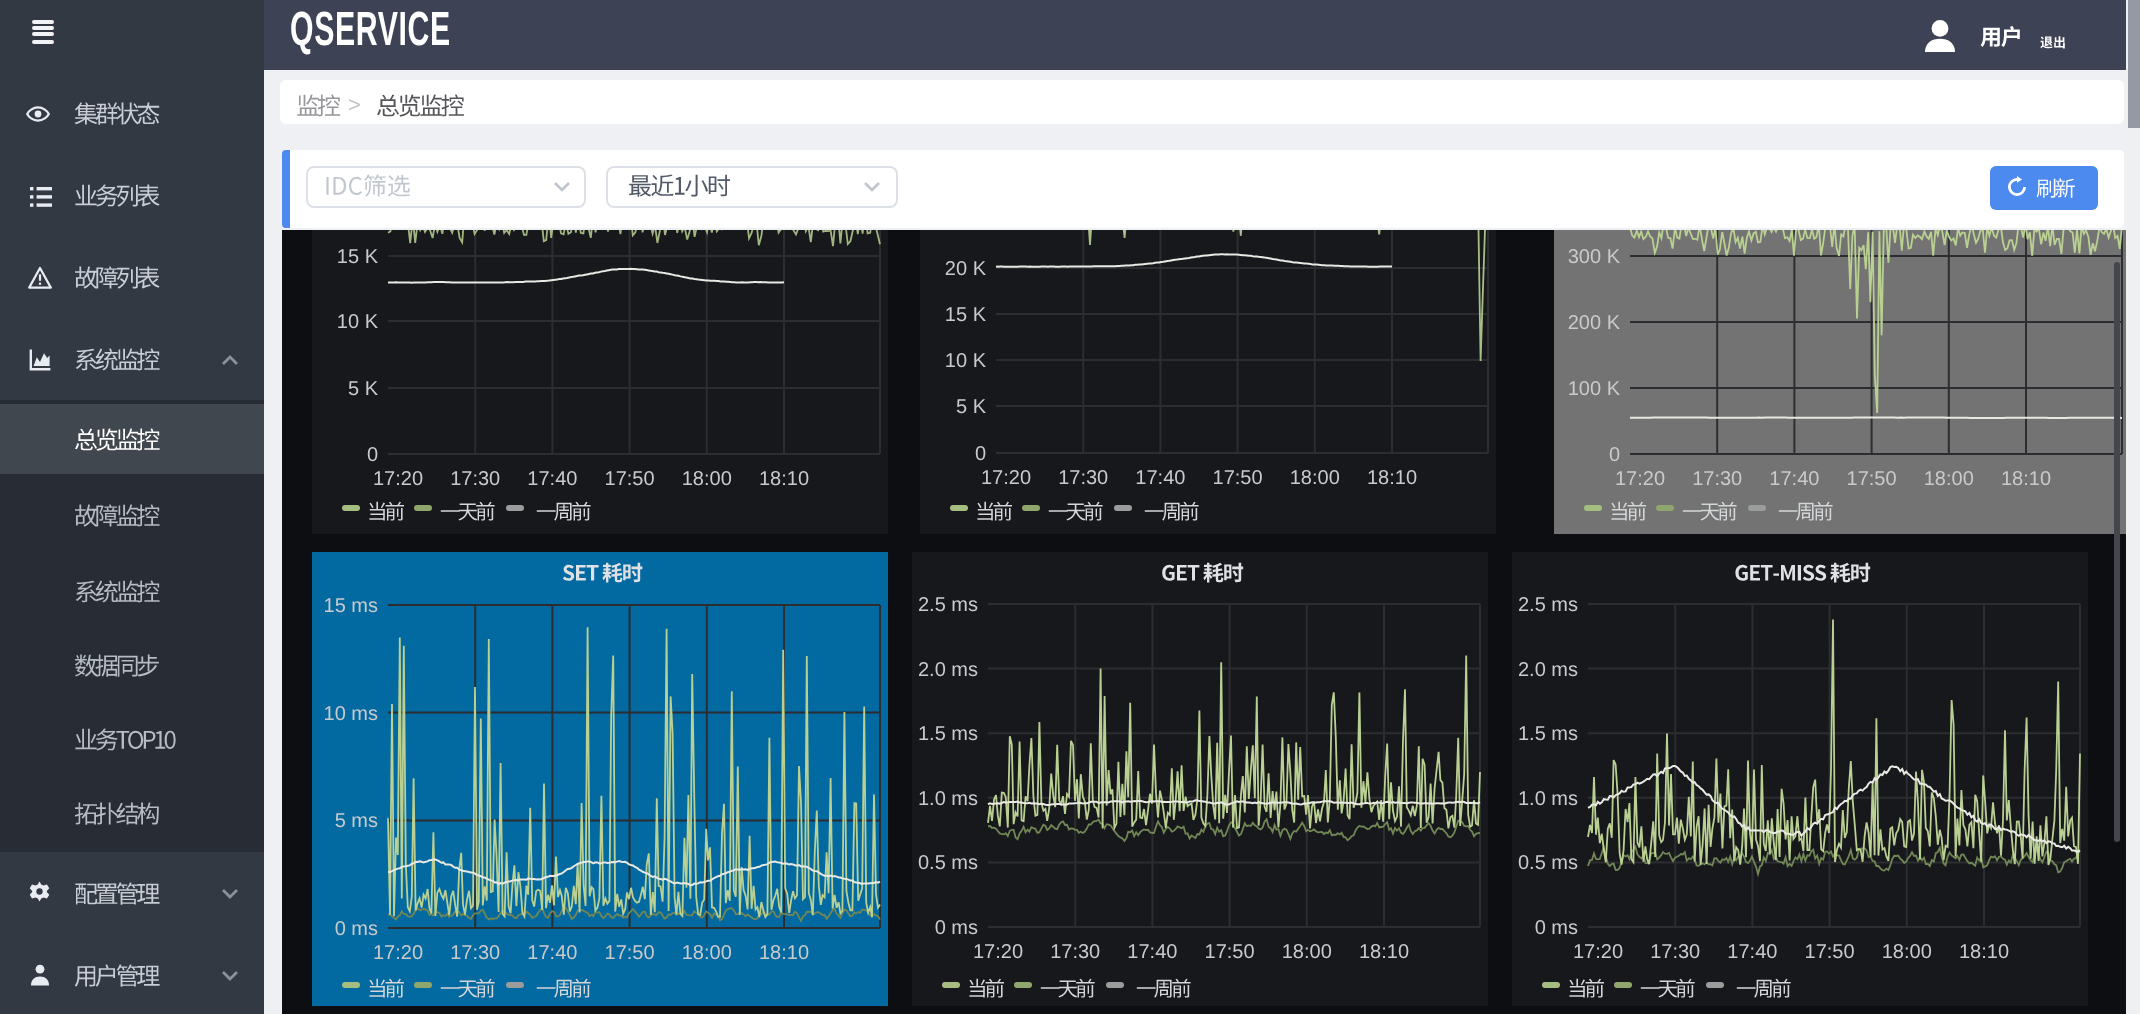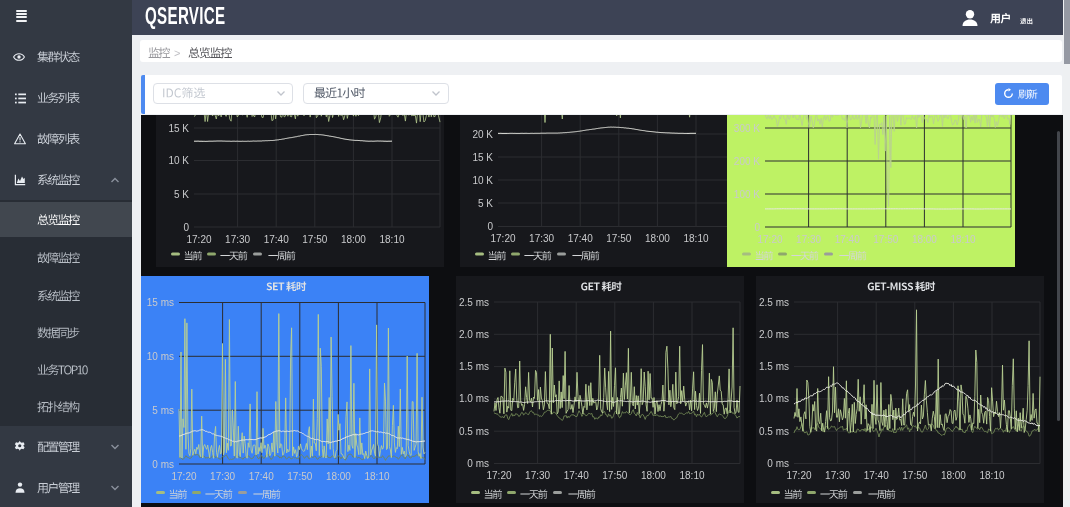--- a/index.html
+++ b/index.html
@@ -190,21 +190,21 @@
         <text x="81.6" y="202.0" font-family="Liberation Sans" font-size="10" fill="#c9cacc" text-anchor="middle">17:30</text>
         <text x="120.2" y="202.0" font-family="Liberation Sans" font-size="10" fill="#c9cacc" text-anchor="middle">17:40</text>
         <text x="158.8" y="202.0" font-family="Liberation Sans" font-size="10" fill="#c9cacc" text-anchor="middle">17:50</text>
         <text x="197.4" y="202.0" font-family="Liberation Sans" font-size="10" fill="#c9cacc" text-anchor="middle">18:00</text>
         <text x="236.0" y="202.0" font-family="Liberation Sans" font-size="10" fill="#c9cacc" text-anchor="middle">18:10</text>
         <path d="M38.0 68.1 L39.2 66.5 L40.5 66.4 L41.7 63.6 L42.9 60.2 L44.2 64.4 L45.4 61.5 L46.7 65.4 L47.9 62.0 L49.1 64.1 L50.4 61.0 L51.6 65.3 L52.8 62.2 L54.1 59.7 L55.3 65.8 L56.5 65.9 L57.8 66.9 L59.0 59.8 L60.3 61.4 L61.5 65.9 L62.7 68.6 L64.0 64.4 L65.2 62.7 L66.4 67.8 L67.7 64.8 L68.9 65.3 L70.1 60.3 L71.4 67.0 L72.6 61.3 L73.8 66.1 L75.1 63.4 L76.3 68.4 L77.6 67.1 L78.8 60.8 L80.0 61.2 L81.3 67.7 L82.5 67.2 L83.7 62.5 L85.0 82.5 L86.2 63.8 L87.4 67.8 L88.7 60.3 L89.9 63.2 L91.2 61.9 L92.4 61.6 L93.6 59.8 L94.9 66.8 L96.1 66.3 L97.3 66.3 L98.6 61.8 L99.8 67.2 L101.0 67.4 L102.3 79.0 L103.5 65.1 L104.8 61.0 L106.0 67.2 L107.2 66.3 L108.5 63.6 L109.7 66.6 L110.9 67.7 L112.2 62.4 L113.4 68.5 L114.6 62.1 L115.9 65.4 L117.1 62.8 L118.4 66.8 L119.6 65.0 L120.8 65.4 L122.1 63.1 L123.3 65.0 L124.5 68.0 L125.8 66.0 L127.0 60.0 L128.2 63.6 L129.5 63.8 L130.7 62.2 L131.9 67.4 L133.2 60.7 L134.4 61.7 L135.7 59.7 L136.9 59.9 L138.1 62.3 L139.4 62.5 L140.6 61.2 L141.8 63.6 L143.1 63.8 L144.3 63.9 L145.5 64.6 L146.8 68.4 L148.0 67.5 L149.3 66.3 L150.5 62.5 L151.7 68.0 L153.0 60.7 L154.2 65.8 L155.4 66.1 L156.7 75.8 L157.9 65.9 L159.1 64.2 L160.4 77.9 L161.6 63.5 L162.9 65.8 L164.1 67.1 L165.3 65.1 L166.6 60.6 L167.8 60.7 L169.0 59.7 L170.3 60.4 L171.5 63.2 L172.7 63.0 L174.0 66.5 L175.2 62.0 L176.5 60.8 L177.7 68.5 L178.9 61.4 L180.2 66.5 L181.4 68.7 L182.6 67.4 L183.9 63.0 L185.1 67.6 L186.3 66.6 L187.6 64.7 L188.8 68.7 L190.1 63.9 L191.3 61.5 L192.5 63.8 L193.8 62.8 L195.0 67.2 L196.2 65.8 L197.5 68.5 L198.7 65.2 L199.9 73.7 L201.2 66.0 L202.4 62.5 L203.6 67.1 L204.9 66.4 L206.1 61.8 L207.4 59.8 L208.6 67.9 L209.8 64.7 L211.1 65.9 L212.3 64.2 L213.5 64.3 L214.8 60.1 L216.0 60.3 L217.2 61.6 L218.5 63.2 L219.7 64.1 L221.0 63.4 L222.2 65.1 L223.4 66.5 L224.7 62.4 L225.9 66.4 L227.1 63.6 L228.4 67.5 L229.6 77.2 L230.8 66.2 L232.1 64.2 L233.3 64.4 L234.6 66.8 L235.8 61.2 L237.0 65.5 L238.3 60.0 L239.5 67.1 L240.7 65.2 L242.0 63.5 L243.2 68.7 L244.4 66.1 L245.7 65.9 L246.9 68.5 L248.2 63.3 L249.4 62.7 L250.6 59.7 L251.9 68.3 L253.1 66.5 L254.3 68.4 L255.6 59.9 L256.8 65.3 L258.0 61.5 L259.3 63.9 L260.5 67.7 L261.7 68.2 L263.0 62.0 L264.2 62.4 L265.5 65.2 L266.7 66.3 L267.9 66.3 L269.2 66.8 L270.4 64.2 L271.6 65.2 L272.9 73.9 L274.1 62.4 L275.3 62.7 L276.6 60.3 L277.8 61.5 L279.1 65.2 L280.3 140.5 L281.5 103.7 L282.8 66.1 L284.0 63.1" fill="none" stroke="#b9d092" stroke-width="0.9" stroke-opacity="0.90"></path>
         <path d="M38.0 93.3 L39.0 93.4 L40.0 93.3 L41.0 93.3 L42.0 93.4 L43.0 93.4 L44.0 93.4 L45.0 93.4 L46.0 93.4 L47.0 93.4 L47.9 93.4 L48.9 93.4 L49.9 93.3 L50.9 93.3 L51.9 93.3 L52.9 93.3 L53.9 93.4 L54.9 93.3 L55.9 93.4 L56.9 93.4 L57.9 93.4 L58.9 93.4 L59.9 93.4 L60.9 93.3 L61.9 93.3 L62.9 93.3 L63.9 93.4 L64.9 93.3 L65.9 93.3 L66.9 93.3 L67.8 93.4 L68.8 93.4 L69.8 93.4 L70.8 93.3 L71.8 93.3 L72.8 93.3 L73.8 93.4 L74.8 93.3 L75.8 93.3 L76.8 93.3 L77.8 93.3 L78.8 93.3 L79.8 93.3 L80.8 93.2 L81.8 93.2 L82.8 93.2 L83.8 93.2 L84.8 93.2 L85.8 93.2 L86.8 93.1 L87.7 93.1 L88.7 93.1 L89.7 93.1 L90.7 93.1 L91.7 93.1 L92.7 93.1 L93.7 93.1 L94.7 93.1 L95.7 93.1 L96.7 93.1 L97.7 93.1 L98.7 93.0 L99.7 93.0 L100.7 92.9 L101.7 92.9 L102.7 92.8 L103.7 92.7 L104.7 92.7 L105.7 92.6 L106.7 92.6 L107.6 92.4 L108.6 92.4 L109.6 92.3 L110.6 92.2 L111.6 92.1 L112.6 92.0 L113.6 91.9 L114.6 91.8 L115.6 91.7 L116.6 91.6 L117.6 91.4 L118.6 91.3 L119.6 91.2 L120.6 91.0 L121.6 90.9 L122.6 90.7 L123.6 90.5 L124.6 90.4 L125.6 90.2 L126.6 90.0 L127.5 89.9 L128.5 89.8 L129.5 89.6 L130.5 89.5 L131.5 89.4 L132.5 89.2 L133.5 89.1 L134.5 89.0 L135.5 88.8 L136.5 88.6 L137.5 88.5 L138.5 88.3 L139.5 88.2 L140.5 88.0 L141.5 87.9 L142.5 87.8 L143.5 87.7 L144.5 87.6 L145.5 87.5 L146.5 87.4 L147.4 87.3 L148.4 87.2 L149.4 87.2 L150.4 87.1 L151.4 87.1 L152.4 87.2 L153.4 87.1 L154.4 87.2 L155.4 87.2 L156.4 87.3 L157.4 87.3 L158.4 87.3 L159.4 87.4 L160.4 87.5 L161.4 87.6 L162.4 87.6 L163.4 87.7 L164.4 87.9 L165.4 87.9 L166.4 88.1 L167.3 88.2 L168.3 88.2 L169.3 88.4 L170.3 88.5 L171.3 88.6 L172.3 88.8 L173.3 88.9 L174.3 89.1 L175.3 89.3 L176.3 89.5 L177.3 89.6 L178.3 89.8 L179.3 90.0 L180.3 90.2 L181.3 90.3 L182.3 90.5 L183.3 90.6 L184.3 90.7 L185.3 90.9 L186.3 91.1 L187.2 91.2 L188.2 91.3 L189.2 91.4 L190.2 91.5 L191.2 91.6 L192.2 91.7 L193.2 91.8 L194.2 91.9 L195.2 92.0 L196.2 92.2 L197.2 92.2 L198.2 92.3 L199.2 92.4 L200.2 92.5 L201.2 92.6 L202.2 92.6 L203.2 92.7 L204.2 92.7 L205.2 92.8 L206.2 92.8 L207.1 92.9 L208.1 92.9 L209.1 92.9 L210.1 93.0 L211.1 93.0 L212.1 93.1 L213.1 93.1 L214.1 93.1 L215.1 93.2 L216.1 93.2 L217.1 93.2 L218.1 93.3 L219.1 93.3 L220.1 93.3 L221.1 93.3 L222.1 93.3 L223.1 93.3 L224.1 93.4 L225.1 93.4 L226.1 93.4 L227.0 93.4 L228.0 93.4 L229.0 93.4 L230.0 93.3 L231.0 93.3 L232.0 93.3 L233.0 93.3 L234.0 93.3 L235.0 93.3 L236.0 93.3" fill="none" stroke="#e8e9e2" stroke-width="1.0"></path>
         <use href="#leg" x="15" y="212.5"></use>
       </svg>
     </div>
-    <div style="position:absolute;left:586px;top:-75.0px;width:288px;height:227px;background:#bef264">
+    <div style="position:absolute;left:636px;top:-75.0px;width:288px;height:227px;background:#737373">
       <svg width="288" height="227" style="position:absolute;left:0;top:0">
         <line x1="38.0" y1="88.0" x2="284.0" y2="88.0" stroke="#2c2d31" stroke-width="1"></line>
         <line x1="38.0" y1="121.0" x2="284.0" y2="121.0" stroke="#2c2d31" stroke-width="1"></line>
         <line x1="38.0" y1="154.0" x2="284.0" y2="154.0" stroke="#2c2d31" stroke-width="1"></line>
         <line x1="38.0" y1="187.0" x2="284.0" y2="187.0" stroke="#2c2d31" stroke-width="1"></line>
         <line x1="81.6" y1="55.0" x2="81.6" y2="187.0" stroke="#2c2d31" stroke-width="1"></line>
         <line x1="120.2" y1="55.0" x2="120.2" y2="187.0" stroke="#2c2d31" stroke-width="1"></line>
         <line x1="158.8" y1="55.0" x2="158.8" y2="187.0" stroke="#2c2d31" stroke-width="1"></line>
         <line x1="197.4" y1="55.0" x2="197.4" y2="187.0" stroke="#2c2d31" stroke-width="1"></line>
         <line x1="236.0" y1="55.0" x2="236.0" y2="187.0" stroke="#2c2d31" stroke-width="1"></line>
@@ -217,21 +217,21 @@
         <text x="81.6" y="202.5" font-family="Liberation Sans" font-size="10" fill="#c9cacc" text-anchor="middle">17:30</text>
         <text x="120.2" y="202.5" font-family="Liberation Sans" font-size="10" fill="#c9cacc" text-anchor="middle">17:40</text>
         <text x="158.8" y="202.5" font-family="Liberation Sans" font-size="10" fill="#c9cacc" text-anchor="middle">17:50</text>
         <text x="197.4" y="202.5" font-family="Liberation Sans" font-size="10" fill="#c9cacc" text-anchor="middle">18:00</text>
         <text x="236.0" y="202.5" font-family="Liberation Sans" font-size="10" fill="#c9cacc" text-anchor="middle">18:10</text>
         <path d="M38.0 73.4 L39.1 77.8 L40.2 78.8 L41.4 75.3 L42.5 78.6 L43.6 75.8 L44.7 79.5 L45.9 78.4 L47.0 75.7 L48.1 78.3 L49.2 79.1 L50.4 86.4 L51.5 83.4 L52.6 76.3 L53.7 79.1 L54.8 72.0 L56.0 73.9 L57.1 79.0 L58.2 79.1 L59.3 84.3 L60.5 73.6 L61.6 78.8 L62.7 79.3 L63.8 72.0 L65.0 72.3 L66.1 78.0 L67.2 73.9 L68.3 76.7 L69.5 79.5 L70.6 79.4 L71.7 79.9 L72.8 72.6 L73.9 79.3 L75.1 85.5 L76.2 79.0 L77.3 72.5 L78.4 73.8 L79.6 79.3 L80.7 73.7 L81.8 87.3 L82.9 84.8 L84.1 76.0 L85.2 81.6 L86.3 87.8 L87.4 83.9 L88.5 76.7 L89.7 74.1 L90.8 81.1 L91.9 78.9 L93.0 84.3 L94.2 78.3 L95.3 86.8 L96.4 79.0 L97.5 75.7 L98.7 80.2 L99.8 76.7 L100.9 75.9 L102.0 81.2 L103.2 80.9 L104.3 72.8 L105.4 77.2 L106.5 73.6 L107.6 73.8 L108.8 76.0 L109.9 73.6 L111.0 75.8 L112.1 72.9 L113.3 73.8 L114.4 74.2 L115.5 79.1 L116.6 78.6 L117.8 80.5 L118.9 75.1 L120.0 87.8 L121.1 74.0 L122.2 74.7 L123.4 80.0 L124.5 79.3 L125.6 74.8 L126.7 79.1 L127.9 79.1 L129.0 74.8 L130.1 79.4 L131.2 78.6 L132.4 72.0 L133.5 87.7 L134.6 81.5 L135.7 73.4 L136.8 72.3 L138.0 73.2 L139.1 83.5 L140.2 71.9 L141.3 84.0 L142.5 88.0 L143.6 77.2 L144.7 78.2 L145.8 72.3 L147.0 74.5 L148.1 104.5 L149.2 78.1 L150.3 71.9 L151.5 119.3 L152.6 83.9 L153.7 85.1 L154.8 82.5 L155.9 94.6 L157.1 76.2 L158.2 111.1 L159.3 75.9 L160.4 147.4 L161.6 166.5 L162.7 75.6 L163.8 127.6 L164.9 73.4 L166.1 73.4 L167.2 91.3 L168.3 72.7 L169.4 72.9 L170.5 81.4 L171.7 72.3 L172.8 72.9 L173.9 85.3 L175.0 72.1 L176.2 75.0 L177.3 84.3 L178.4 83.9 L179.5 77.4 L180.7 79.0 L181.8 77.7 L182.9 78.4 L184.0 79.6 L185.2 75.7 L186.3 78.2 L187.4 79.5 L188.5 75.9 L189.6 87.8 L190.8 74.0 L191.9 77.5 L193.0 72.9 L194.1 75.6 L195.3 82.5 L196.4 75.2 L197.5 78.4 L198.6 80.2 L199.8 79.3 L200.9 82.7 L202.0 74.2 L203.1 77.8 L204.2 76.2 L205.4 76.5 L206.5 83.9 L207.6 77.5 L208.7 72.2 L209.9 77.1 L211.0 81.4 L212.1 79.4 L213.2 75.3 L214.4 75.0 L215.5 86.3 L216.6 73.8 L217.7 77.9 L218.8 73.6 L220.0 77.9 L221.1 78.8 L222.2 75.0 L223.3 72.2 L224.5 81.3 L225.6 85.0 L226.7 84.1 L227.8 80.2 L229.0 80.1 L230.1 85.0 L231.2 81.7 L232.3 72.3 L233.5 73.8 L234.6 78.8 L235.7 72.1 L236.8 79.6 L237.9 76.2 L239.1 87.9 L240.2 74.5 L241.3 75.9 L242.4 74.1 L243.6 82.2 L244.7 76.3 L245.8 80.4 L246.9 73.3 L248.1 83.1 L249.2 72.6 L250.3 82.5 L251.4 79.5 L252.5 79.5 L253.7 86.9 L254.8 74.3 L255.9 73.6 L257.0 74.1 L258.2 75.6 L259.3 76.3 L260.4 86.3 L261.5 74.8 L262.7 86.7 L263.8 72.8 L264.9 76.9 L266.0 75.2 L267.2 78.5 L268.3 87.4 L269.4 81.6 L270.5 85.6 L271.6 80.6 L272.8 73.2 L273.9 76.1 L275.0 76.9 L276.1 74.4 L277.3 78.8 L278.4 75.6 L279.5 71.9 L280.6 79.0 L281.8 78.0 L282.9 84.5 L284.0 72.8" fill="none" stroke="#b9d092" stroke-width="0.9"></path>
         <path d="M38.0 168.9 L39.7 168.9 L41.3 168.9 L43.0 168.9 L44.6 168.9 L46.3 168.9 L47.9 168.9 L49.6 168.8 L51.2 168.8 L52.9 168.8 L54.5 168.8 L56.2 168.7 L57.8 168.8 L59.5 168.8 L61.1 168.8 L62.8 168.8 L64.4 168.8 L66.1 168.8 L67.7 168.8 L69.4 168.8 L71.0 168.8 L72.7 168.8 L74.3 168.8 L76.0 168.8 L77.6 168.9 L79.3 168.9 L80.9 168.9 L82.6 168.9 L84.2 168.9 L85.9 168.9 L87.5 168.9 L89.2 168.9 L90.8 168.9 L92.5 168.9 L94.1 168.9 L95.8 168.9 L97.4 168.9 L99.1 168.9 L100.7 168.9 L102.4 168.8 L104.0 168.9 L105.7 168.8 L107.3 168.8 L109.0 168.8 L110.6 168.8 L112.3 168.8 L113.9 168.8 L115.6 168.8 L117.2 168.9 L118.9 168.9 L120.6 168.9 L122.2 168.9 L123.9 168.9 L125.5 168.9 L127.2 168.9 L128.8 168.9 L130.5 168.9 L132.1 168.9 L133.8 168.9 L135.4 168.9 L137.1 168.9 L138.7 168.9 L140.4 168.9 L142.0 168.9 L143.7 168.9 L145.3 168.9 L147.0 168.9 L148.6 168.9 L150.3 168.8 L151.9 168.8 L153.6 168.8 L155.2 168.8 L156.9 168.8 L158.5 168.8 L160.2 168.8 L161.8 168.8 L163.5 168.8 L165.1 168.8 L166.8 168.8 L168.4 168.8 L170.1 168.8 L171.7 168.9 L173.4 168.8 L175.0 168.9 L176.7 168.8 L178.3 168.8 L180.0 168.8 L181.6 168.8 L183.3 168.8 L184.9 168.8 L186.6 168.8 L188.2 168.8 L189.9 168.8 L191.5 168.8 L193.2 168.8 L194.8 168.8 L196.5 168.9 L198.1 168.9 L199.8 168.9 L201.4 168.9 L203.1 168.9 L204.8 168.9 L206.4 168.9 L208.1 169.0 L209.7 169.0 L211.4 169.0 L213.0 169.0 L214.7 169.0 L216.3 169.0 L218.0 169.0 L219.6 169.0 L221.3 169.0 L222.9 169.0 L224.6 169.0 L226.2 168.9 L227.9 168.9 L229.5 168.9 L231.2 168.9 L232.8 168.9 L234.5 168.9 L236.1 168.9 L237.8 168.9 L239.4 168.9 L241.1 168.9 L242.7 168.9 L244.4 168.9 L246.0 168.9 L247.7 169.0 L249.3 169.0 L251.0 169.0 L252.6 169.0 L254.3 169.0 L255.9 169.0 L257.6 168.9 L259.2 168.9 L260.9 168.9 L262.5 168.9 L264.2 168.9 L265.8 168.9 L267.5 168.9 L269.1 168.9 L270.8 168.9 L272.4 168.9 L274.1 168.9 L275.7 168.9 L277.4 168.9 L279.0 168.9 L280.7 168.9 L282.3 168.9 L284.0 169.0" fill="none" stroke="#e8e9e2" stroke-width="1.0"></path>
         <use href="#leg" x="15" y="212.5"></use>
       </svg>
     </div>
-    <div style="position:absolute;left:0;top:161.0px;width:288px;height:227px;background:#3b82f6">
+    <div style="position:absolute;left:15.0px;top:161.0px;width:288px;height:227px;background:#0369a1">
       <svg width="288" height="227" style="position:absolute;left:0;top:0">
         <line x1="38.0" y1="26.5" x2="284.0" y2="26.5" stroke="#2c2d31" stroke-width="1"></line>
         <line x1="38.0" y1="80.3" x2="284.0" y2="80.3" stroke="#2c2d31" stroke-width="1"></line>
         <line x1="38.0" y1="134.2" x2="284.0" y2="134.2" stroke="#2c2d31" stroke-width="1"></line>
         <line x1="38.0" y1="188.0" x2="284.0" y2="188.0" stroke="#2c2d31" stroke-width="1"></line>
         <line x1="81.6" y1="26.5" x2="81.6" y2="188.0" stroke="#2c2d31" stroke-width="1"></line>
         <line x1="120.2" y1="26.5" x2="120.2" y2="188.0" stroke="#2c2d31" stroke-width="1"></line>
         <line x1="158.8" y1="26.5" x2="158.8" y2="188.0" stroke="#2c2d31" stroke-width="1"></line>
         <line x1="197.4" y1="26.5" x2="197.4" y2="188.0" stroke="#2c2d31" stroke-width="1"></line>
         <line x1="236.0" y1="26.5" x2="236.0" y2="188.0" stroke="#2c2d31" stroke-width="1"></line>

